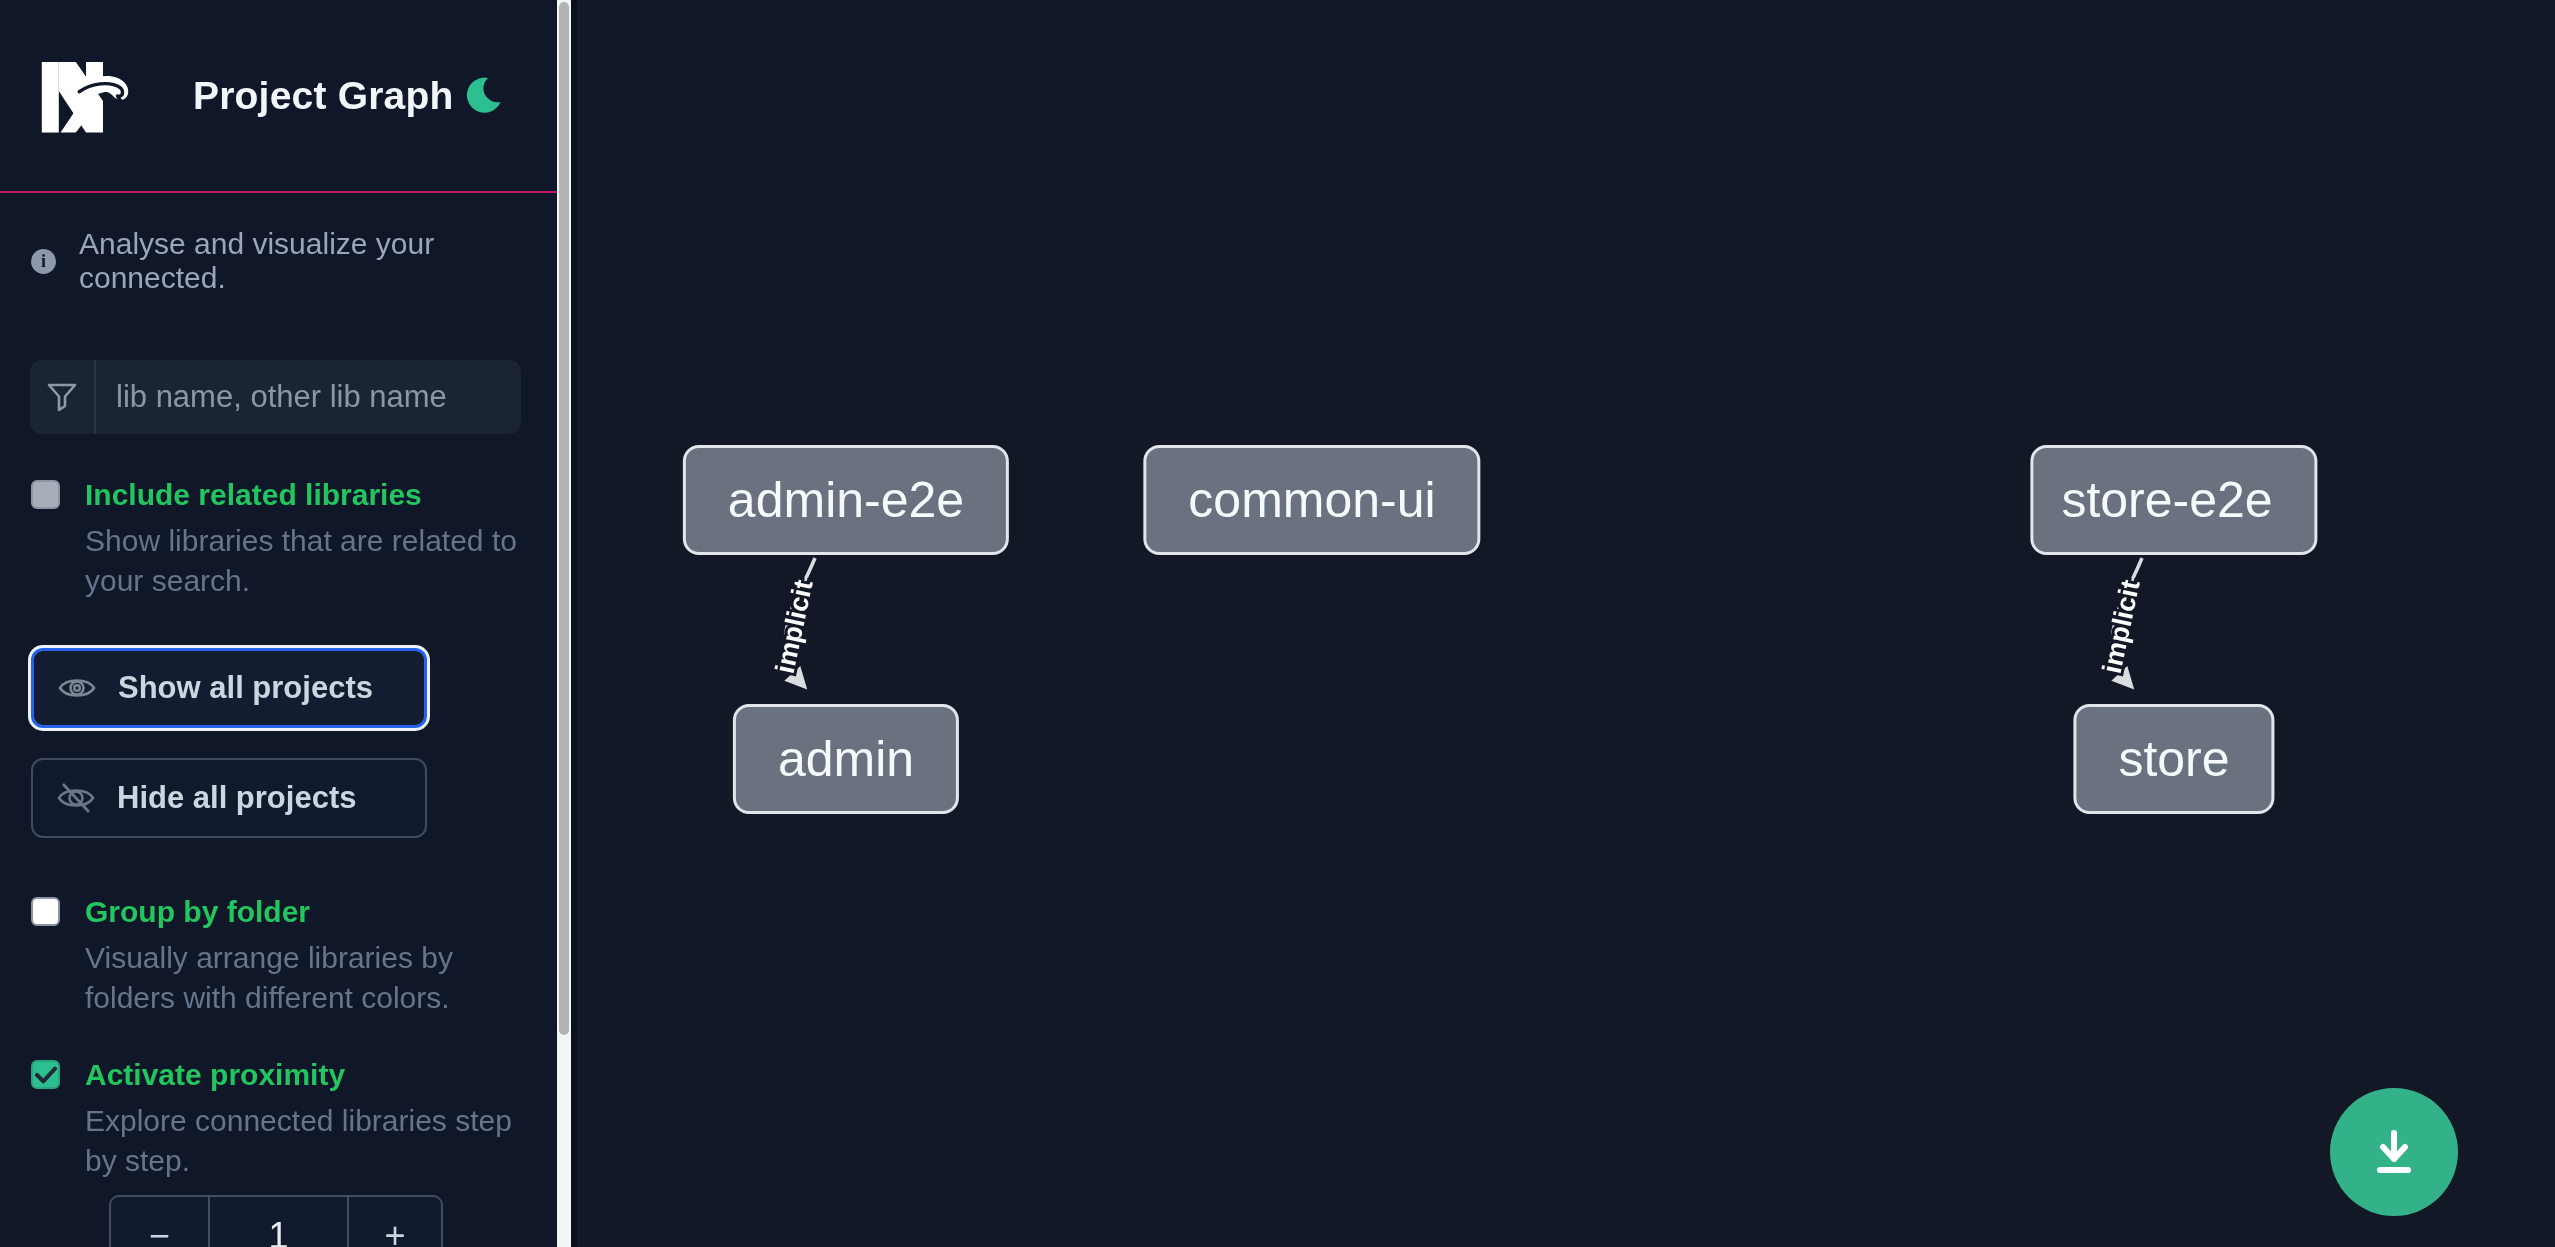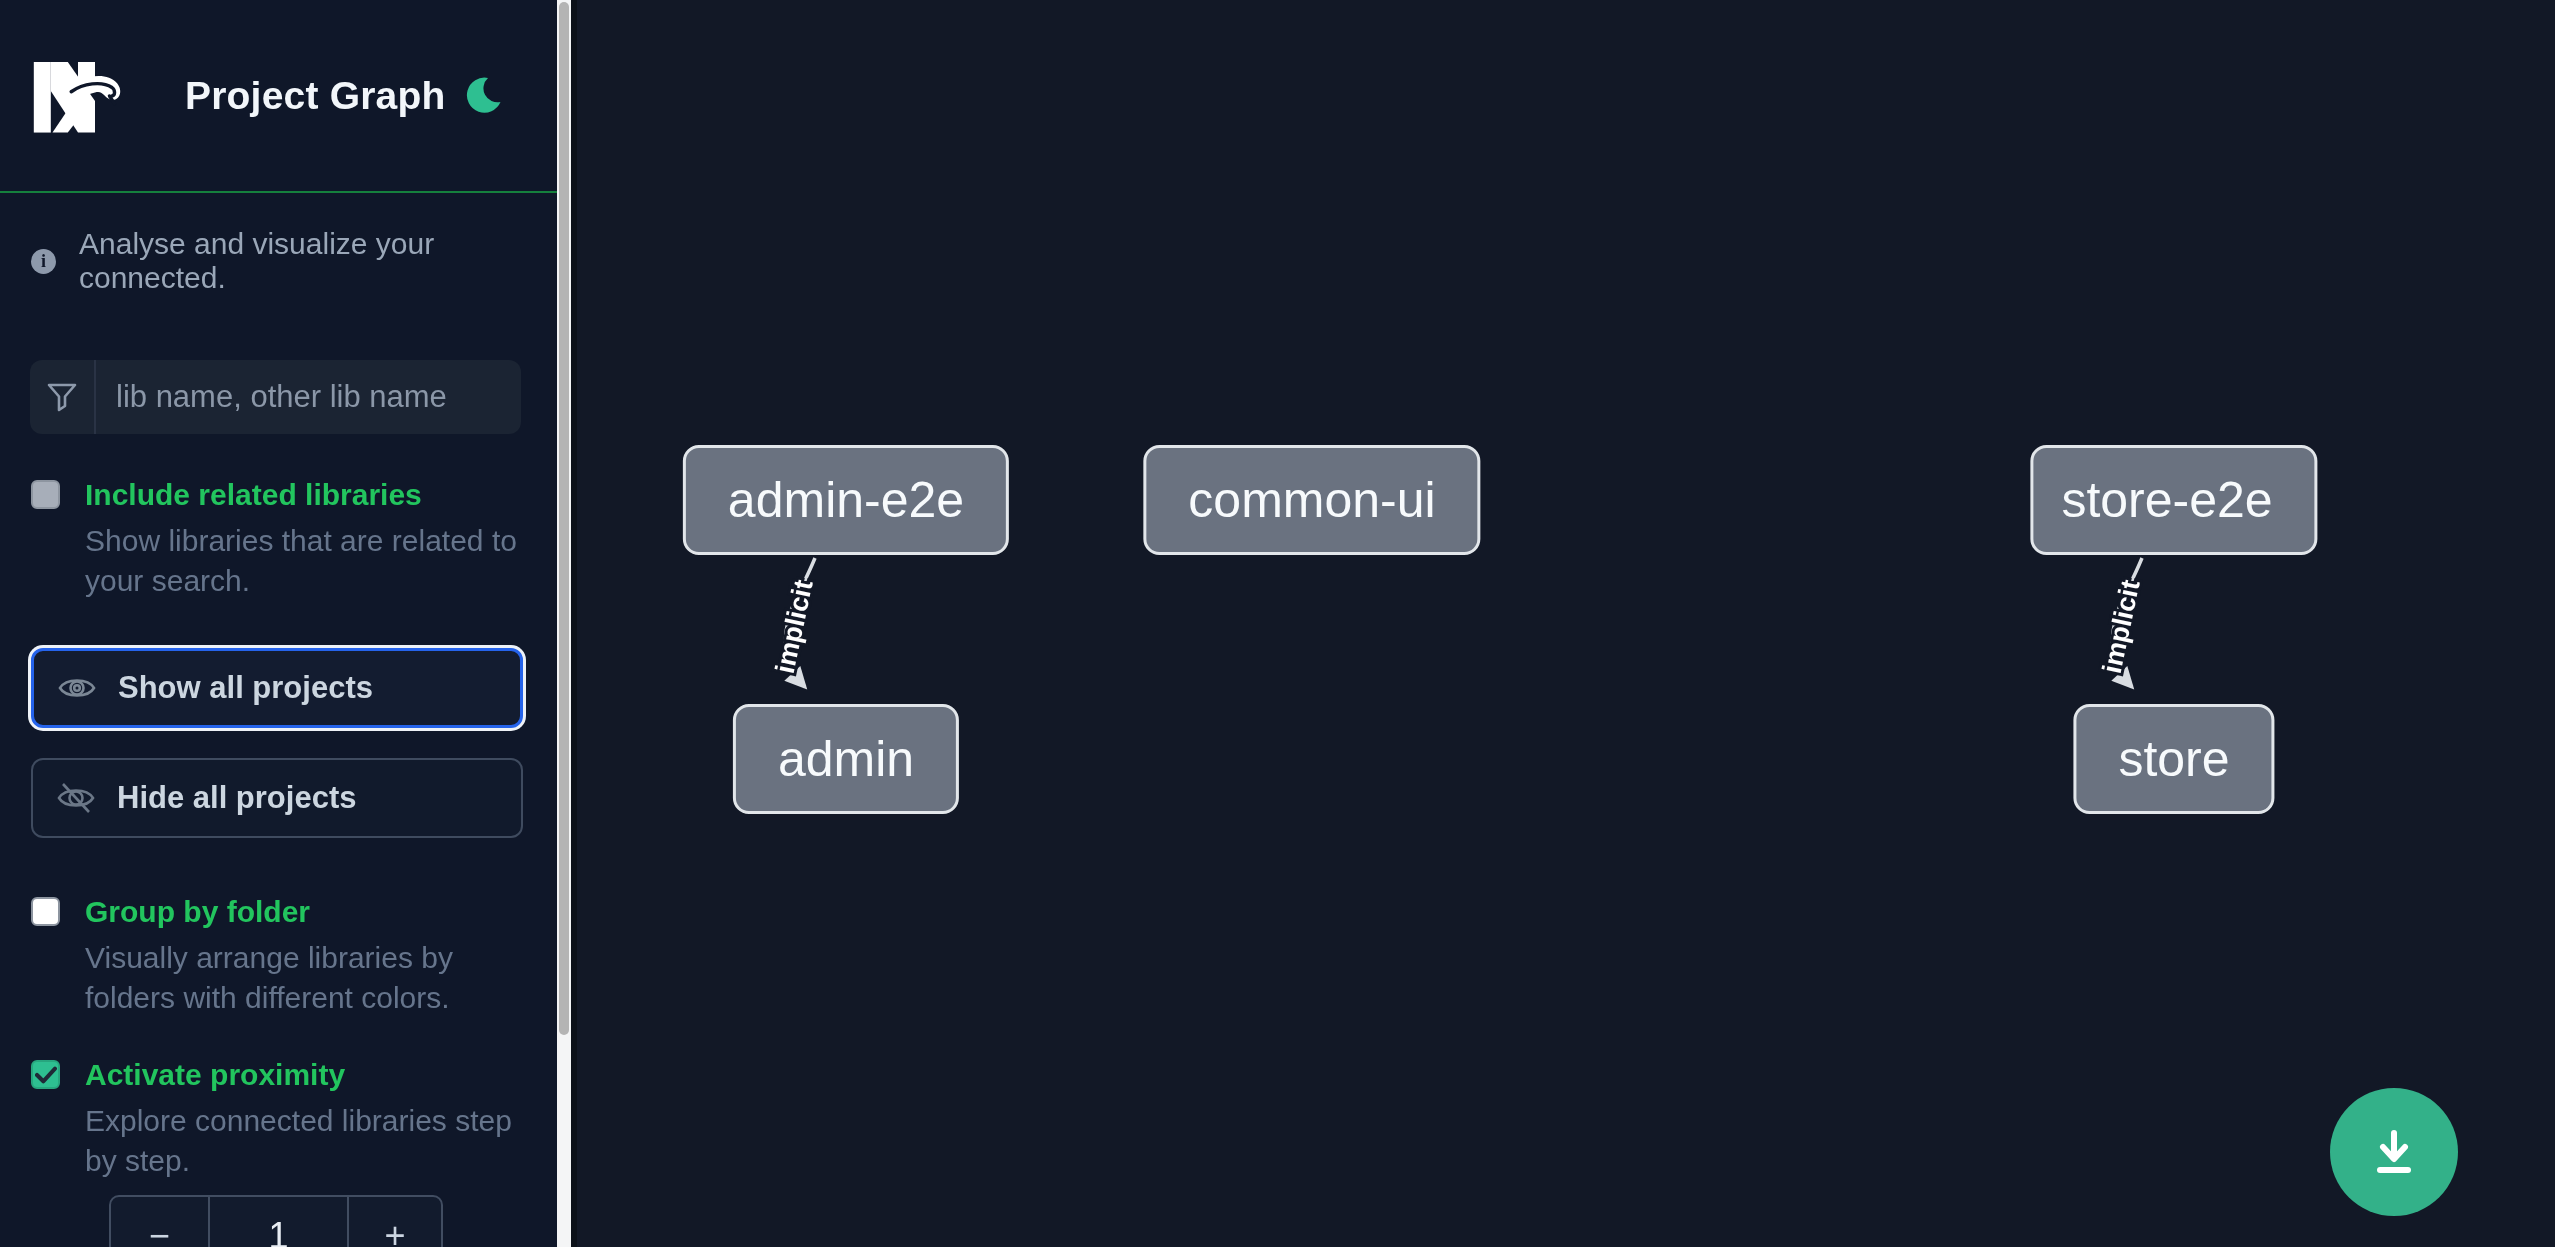--- a/index.html
+++ b/index.html
@@ -7,22 +7,22 @@
     width:2555px;height:1247px;overflow:hidden;position:relative;
     background:#121826;font-family:"Liberation Sans",sans-serif;
     -webkit-font-smoothing:antialiased;
   }
   
   .sidebar{
     position:absolute;left:0;top:0;width:557px;height:1247px;
     background:#0f1729;color:#dbe3ec;box-sizing:border-box;
   }
   .sb-header{
-    height:193px;box-sizing:border-box;border-bottom:2px solid #15803d;
-    display:flex;align-items:center;padding:0 0 0 27px;
+    height:193px;box-sizing:border-box;border-bottom:2px solid #be185d;
+    display:flex;align-items:center;padding:0 0 0 35px;
   }
   .logo{width:102px;height:78px;flex:none;}
   .app-title{font-size:39px;font-weight:600;color:#f2f6fa;margin-left:56px;letter-spacing:.2px;}
   .theme-btn{margin-left:auto;margin-right:53px;background:none;border:none;padding:0;cursor:pointer;width:40px;height:44px;}
   .intro-row{display:flex;align-items:center;gap:23px;margin:34px 36px 0 31px;}
   .info-badge{
     width:25px;height:25px;border-radius:50%;background:#8d99ab;color:#0f1729;
     font-size:18px;font-weight:700;display:flex;align-items:center;justify-content:center;
     font-family:"Liberation Serif",serif;flex:none;
   }
@@ -47,21 +47,21 @@
   }
   .cb-gray{background:#a7aeb9;border:2px solid #8d95a0;}
   .cb-white{background:#ffffff;border:2px solid #8d95a0;}
   .cb-green{background:#2ebf91;border:2px solid #27a67e;}
   .cb svg{display:none;}
   .cb.checked svg{display:block;}
   .opt-text{margin-left:25px;}
   .opt-label{font-size:30px;font-weight:600;color:#22c55e;line-height:36px;cursor:pointer;}
   .opt-desc{font-size:30px;color:#66758c;line-height:40px;margin-top:8px;white-space:pre-line;}
   .sb-btn{
-    display:flex;align-items:center;box-sizing:border-box;width:492px;height:80px;
+    display:flex;align-items:center;box-sizing:border-box;width:396px;height:80px;
     margin:0 0 8px 31px;padding:0 0 0 24px;border-radius:12px;cursor:pointer;
     background:#131c30;font-family:"Liberation Sans",sans-serif;
   }
   .sb-btn .btn-label{font-size:31px;font-weight:600;color:#ccd6e0;margin-left:22px;}
   .btn-show{margin-top:47px;border:3px solid #2563eb;box-shadow:0 0 0 3px #eef2f7;}
   .btn-hide{margin-top:30px;border:2px solid #3f4b5f;background:#111a2c;}
   .stepper{
     margin:14px 0 0 109px;width:334px;height:81px;box-sizing:border-box;
     border:2px solid #414d61;border-radius:10px;display:flex;align-items:stretch;
     color:#cbd5e1;background:#121b2d;

